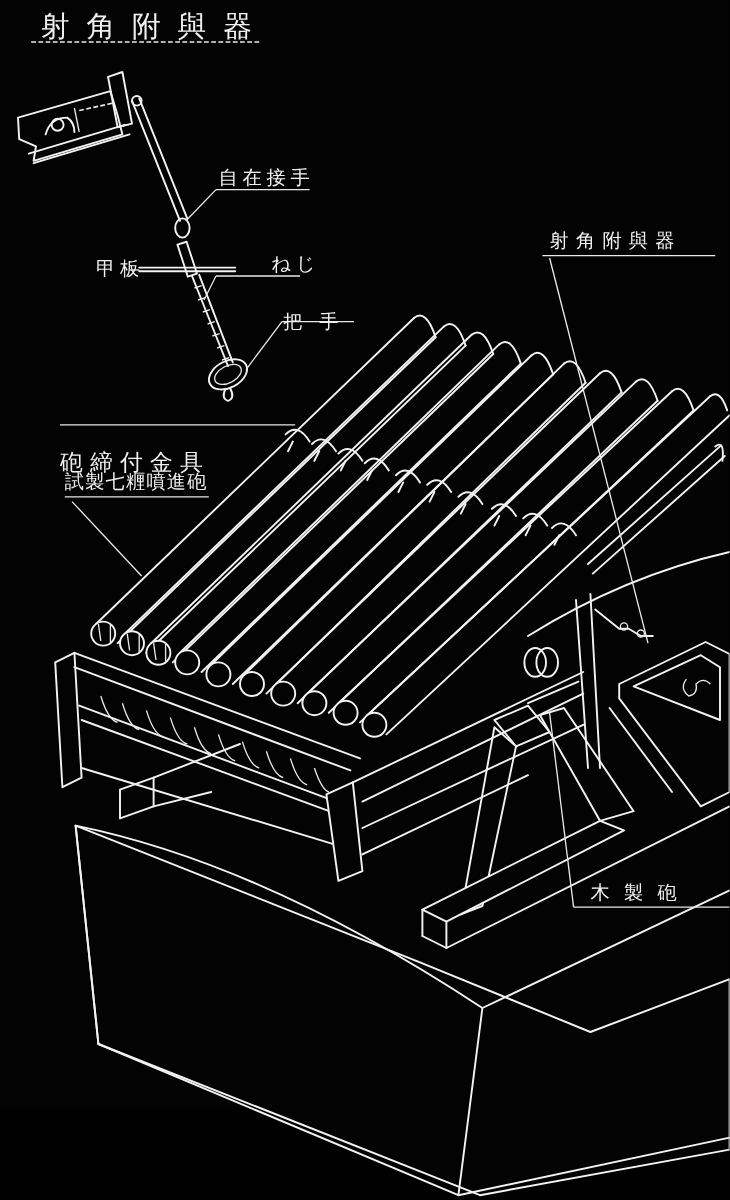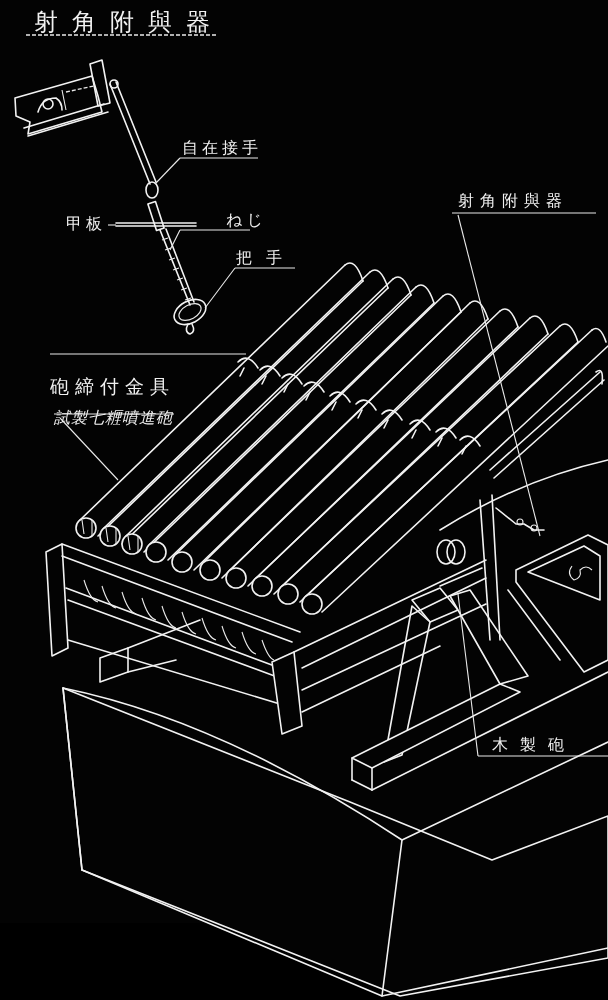--- a/index.html
+++ b/index.html
@@ -188,21 +188,21 @@
       <line class="lnt" x1="54" y1="414" x2="174" y2="414"></line>
       <line class="lnt" x1="60" y1="418" x2="118" y2="480"></line>
       <line class="lnt" x1="452" y1="213" x2="596" y2="213"></line>
       <line class="lnt" x1="458" y1="215" x2="540" y2="536"></line>
       <line class="lnt" x1="458" y1="594" x2="478" y2="756"></line>
       <line class="lnt" x1="478" y1="756" x2="608" y2="756"></line>
     </g>
   </svg>
 
   <div class="lbl sm" style="left:182px;top:140px;">自在接手</div>
-  <div class="lbl sm" style="left:66px;top:216px;">甲板</div>
+  <div class="lbl sm" style="left:80px;top:216px;">甲板</div>
   <div class="lbl sm" style="left:204px;top:212px;margin-left:22px;">ねじ</div>
-  <div class="lbl sm" style="left:236px;top:250px;letter-spacing:14px;">把手</div>
+  <div class="lbl sm" style="left:236px;top:260px;letter-spacing:14px;">把手</div>
   <div class="lbl" style="left:50px;top:333px;margin-top:44px;">砲締付金具</div>
-  <div class="lbl sm" style="left:54px;top:410px;letter-spacing:1px;font-style:italic;">試製七糎噴進砲</div>
+  <div class="lbl sm" style="left:54px;top:394px;letter-spacing:1px;">試製七糎噴進砲</div>
   <div class="lbl sm" style="left:458px;top:193px;letter-spacing:6px;">射角附與器</div>
   <div class="lbl sm" style="left:492px;top:737px;letter-spacing:12px;font-family:Liberation Serif, serif;">木製砲</div>
 
 </div>
 
 </body></html>

